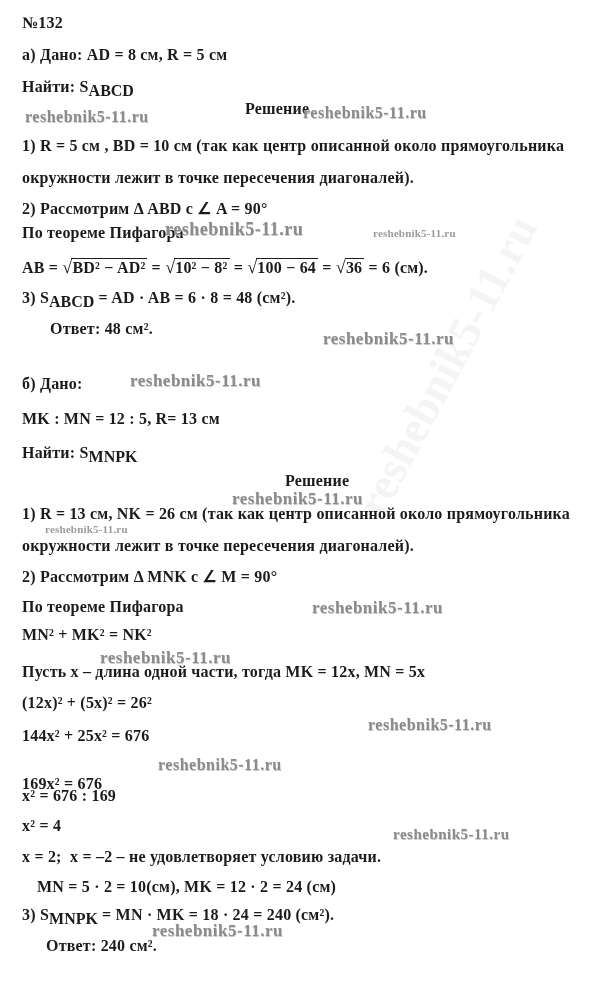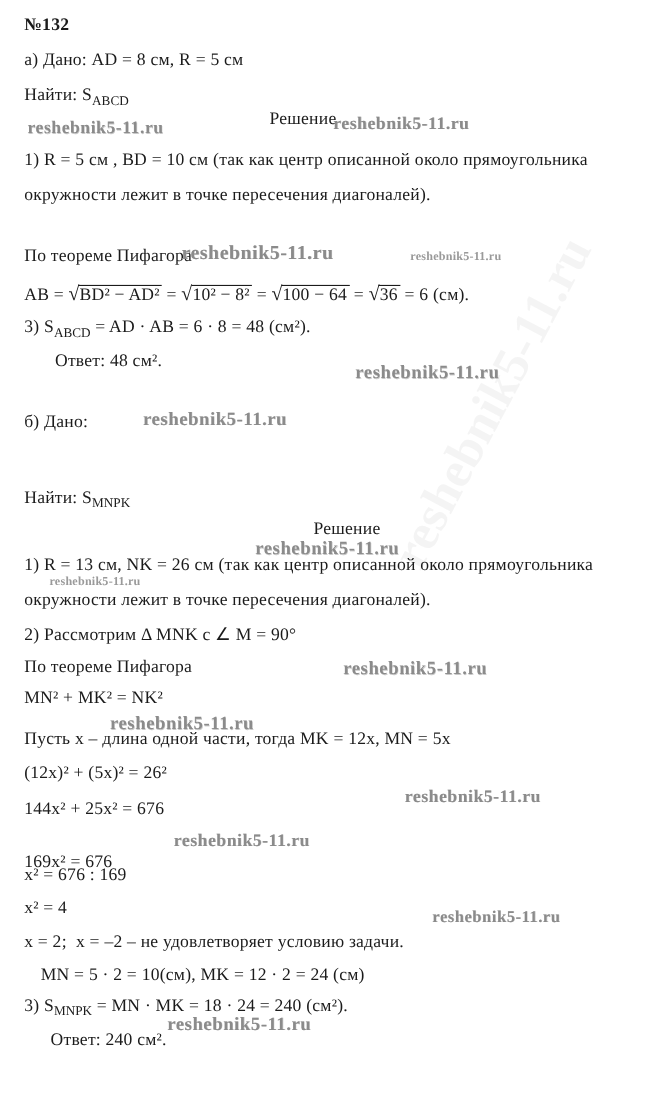--- a/index.html
+++ b/index.html
@@ -14,24 +14,25 @@
     background: #ffffff;
     overflow: hidden;
     font-family: "Liberation Serif", serif;
   }
   .line {
     position: absolute;
     white-space: pre;
     font-size: 16px;
     color: #1b1b1b;
     letter-spacing: 0.2px;
+    font-weight: bold;
   }
   .line.bold { font-weight: bold; }
   .sub {
-    font-size: 12px;
+    font-size: 16px;
     vertical-align: -4px;
     letter-spacing: 0;
     text-align: center;
   }
   .sqrt { font-size: 18px; }
   .rad {
     border-top: 1.4px solid #1b1b1b;
     padding: 0 2px 0 1px;
     margin-left: -1px;
   }
@@ -64,25 +65,27 @@
 <body>
 
 <div class="page">
   <div class="ghost" id="ghost" style="left: 345px; top: 500px; font-size: 46px;">reshebnik5-11.ru</div>
 <div class="line bold" style="left: 22px; top: 14px; font-family: Liberation Serif, serif;"><span>№132</span></div>
     <div class="line" style="left: 22px; top: 46px;"><span>а) Дано: AD = 8 см, R = 5 см</span></div>
     <div class="line" style="left: 22px; top: 78px;"><span>Найти: S</span><span class="sub">ABCD</span></div>
     <div class="line" style="left: 245px; top: 100px;"><span>Решение</span></div>
     <div class="line" style="left: 22px; top: 137px;"><span>1) R = 5 см , BD = 10 см (так как центр описанной около прямоугольника</span></div>
     <div class="line" style="left: 22px; top: 169px;"><span>окружности лежит в точке пересечения диагоналей).</span></div>
+    <div class="line" style="left: 22px; top: 199px;"><span>2) Рассмотрим Δ ABD с ∠ A = 90°</span></div>
     <div class="line" style="left: 22px; top: 224px;"><span>По теореме Пифагора</span></div>
     <div class="line" style="left: 22px; top: 257px;"><span>AB = </span><span class="sqrt">√</span><span class="rad">BD² − AD²</span><span> = </span><span class="sqrt">√</span><span class="rad">10² − 8²</span><span> = </span><span class="sqrt">√</span><span class="rad">100 − 64</span><span> = </span><span class="sqrt">√</span><span class="rad">36</span><span> = 6 (см).</span></div>
     <div class="line" style="left: 22px; top: 289px;"><span>3) S</span><span class="sub">ABCD</span><span> = AD · AB = 6 · 8 = 48 (см²).</span></div>
     <div class="line" style="left: 22px; top: 320px; margin-left: 28px;"><span>Ответ: 48 см².</span></div>
     <div class="line" style="left: 22px; top: 375px;"><span>б) Дано:</span></div>
+    <div class="line" style="left: 22px; top: 410px;"><span>MK : MN = 12 : 5, R= 13 см</span></div>
     <div class="line" style="left: 22px; top: 444px;"><span>Найти: S</span><span class="sub">MNPK</span></div>
     <div class="line" style="left: 285px; top: 472px;"><span>Решение</span></div>
     <div class="line" style="left: 22px; top: 505px;"><span>1) R = 13 см, NK = 26 см (так как центр описанной около прямоугольника</span></div>
     <div class="line" style="left: 22px; top: 537px;"><span>окружности лежит в точке пересечения диагоналей).</span></div>
     <div class="line" style="left: 22px; top: 567px;"><span>2) Рассмотрим Δ MNK с ∠ M = 90°</span></div>
     <div class="line" style="left: 22px; top: 598px;"><span>По теореме Пифагора</span></div>
     <div class="line" style="left: 22px; top: 626px;"><span>MN² + MK² = NK²</span></div>
     <div class="line" style="left: 22px; top: 663px;"><span>Пусть x – длина одной части, тогда MK = 12x, MN = 5x</span></div>
     <div class="line" style="left: 22px; top: 694px;"><span>(12x)² + (5x)² = 26²</span></div>
     <div class="line" style="left: 22px; top: 727px;"><span>144x² + 25x² = 676</span></div>

